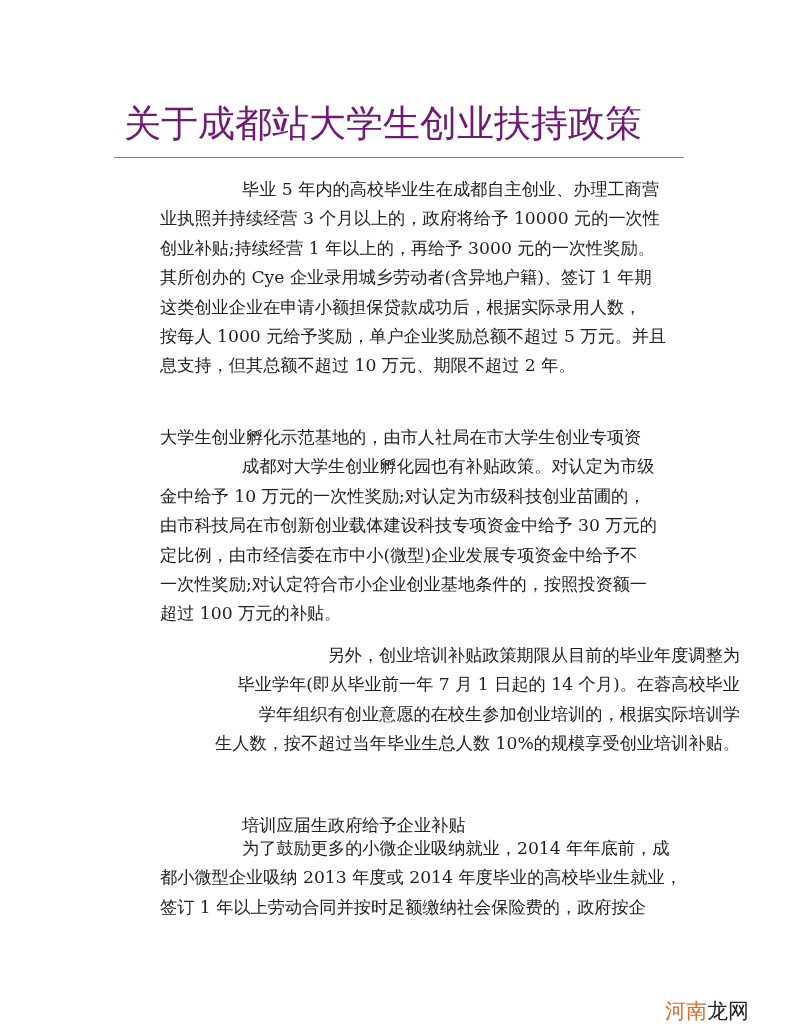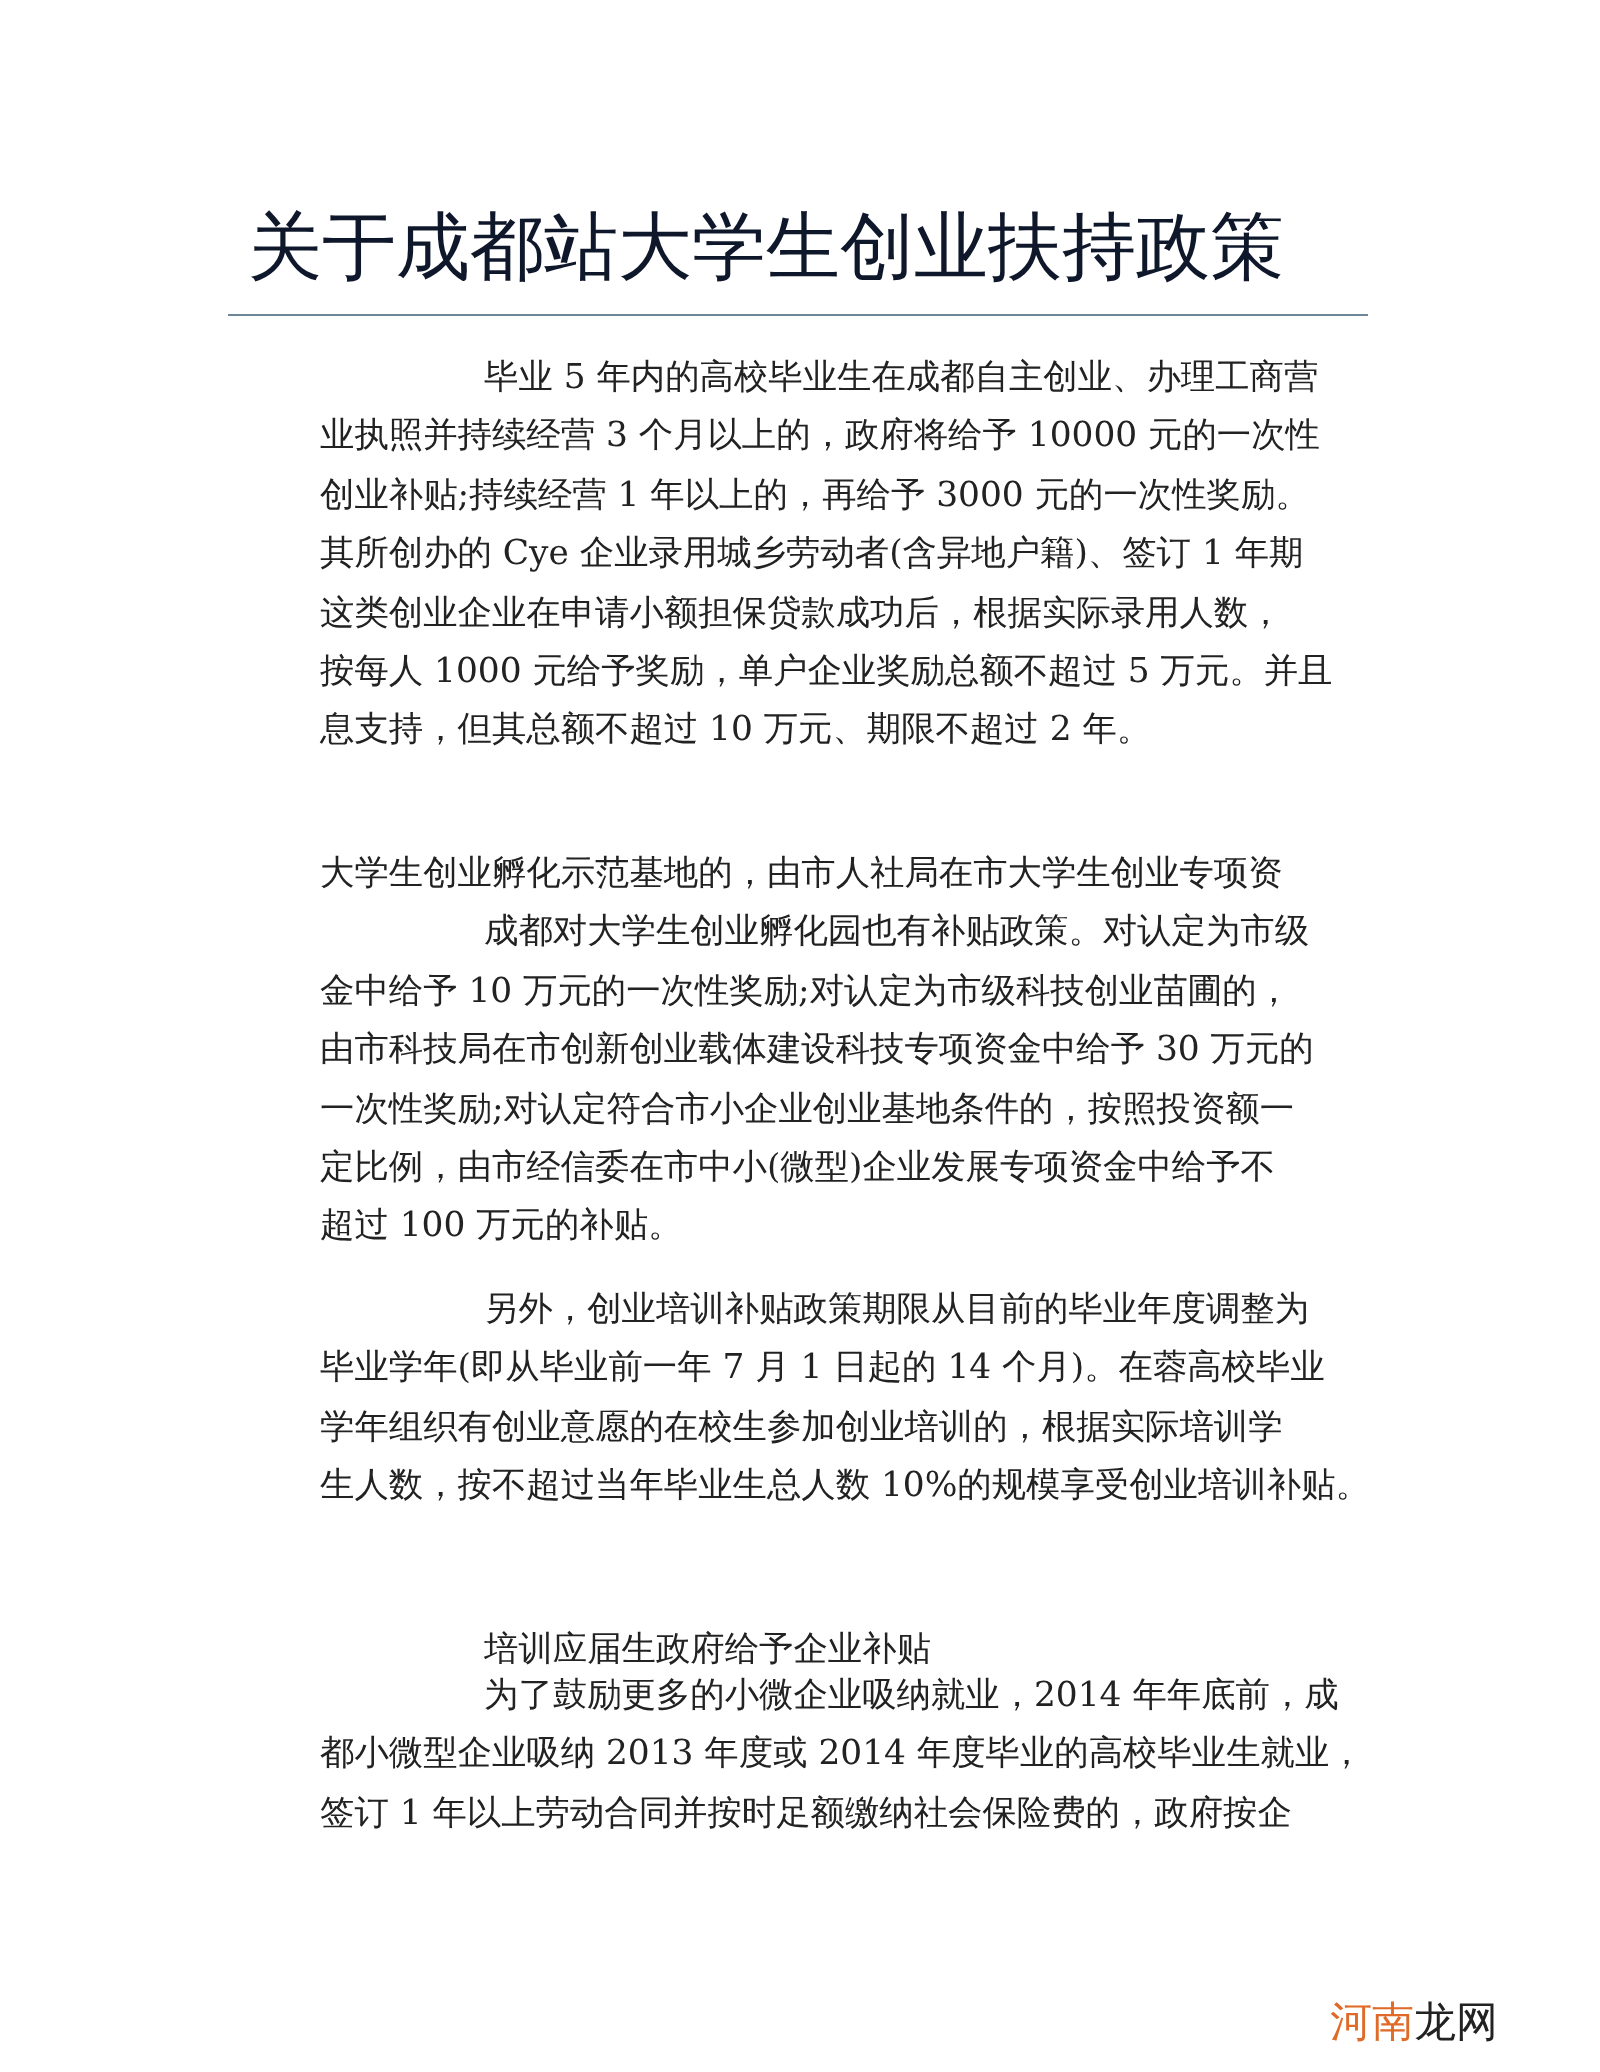--- a/index.html
+++ b/index.html
@@ -15,21 +15,21 @@
       font-family: "DejaVu Serif", "Liberation Serif", serif;
       color: #1e1e1e;
     }
     .title {
       position: absolute;
       left: 124px;
       top: 96px;
       font-family: "DejaVu Sans", "Liberation Sans", sans-serif;
       font-size: 37px;
       line-height: 56px;
-      color: #0f172a;
+      color: #701a75;
       letter-spacing: 0px;
       white-space: nowrap;
     }
     .title-rule {
       position: absolute;
       left: 114px;
       top: 157px;
       width: 570px;
       height: 1px;
       background: #6d8799;
@@ -45,21 +45,21 @@
     }
     .line {
       display: block;
       white-space: nowrap;
     }
     .first {
       padding-left: 82px;
     }
     #p1 { top: 175px; }
     #p2 { top: 423px; }
-    #p3 { top: 641px; }
+    #p3 { top: 641px; text-align: right; }
     #p4 { top: 811px; }
     #p5 { top: 834px; }
     .watermark {
       position: absolute;
       left: 665px;
       top: 985px;
       font-family: "DejaVu Sans", "Liberation Sans", sans-serif;
       font-size: 21px;
       line-height: 28px;
       white-space: nowrap;
@@ -82,22 +82,22 @@
   <span class="line">这类创业企业在申请小额担保贷款成功后，根据实际录用人数，</span>
   <span class="line">按每人 1000 元给予奖励，单户企业奖励总额不超过 5 万元。并且</span>
   <span class="line">息支持，但其总额不超过 10  万元、期限不超过 2 年。</span>
 </div>
 
 <div class="body-text" id="p2">
   <span class="line">大学生创业孵化示范基地的，由市人社局在市大学生创业专项资</span>
   <span class="line first">成都对大学生创业孵化园也有补贴政策。对认定为市级</span>
   <span class="line">金中给予 10 万元的一次性奖励;对认定为市级科技创业苗圃的，</span>
   <span class="line">由市科技局在市创新创业载体建设科技专项资金中给予 30 万元的</span>
+  <span class="line">定比例，由市经信委在市中小(微型)企业发展专项资金中给予不</span>
   <span class="line">一次性奖励;对认定符合市小企业创业基地条件的，按照投资额一</span>
-  <span class="line">定比例，由市经信委在市中小(微型)企业发展专项资金中给予不</span>
   <span class="line">超过 100 万元的补贴。</span>
 </div>
 
 <div class="body-text" id="p3">
   <span class="line first">另外，创业培训补贴政策期限从目前的毕业年度调整为</span>
   <span class="line">毕业学年(即从毕业前一年 7 月 1 日起的 14 个月)。在蓉高校毕业</span>
   <span class="line">学年组织有创业意愿的在校生参加创业培训的，根据实际培训学</span>
   <span class="line">生人数，按不超过当年毕业生总人数 10%的规模享受创业培训补贴。</span>
 </div>
 

